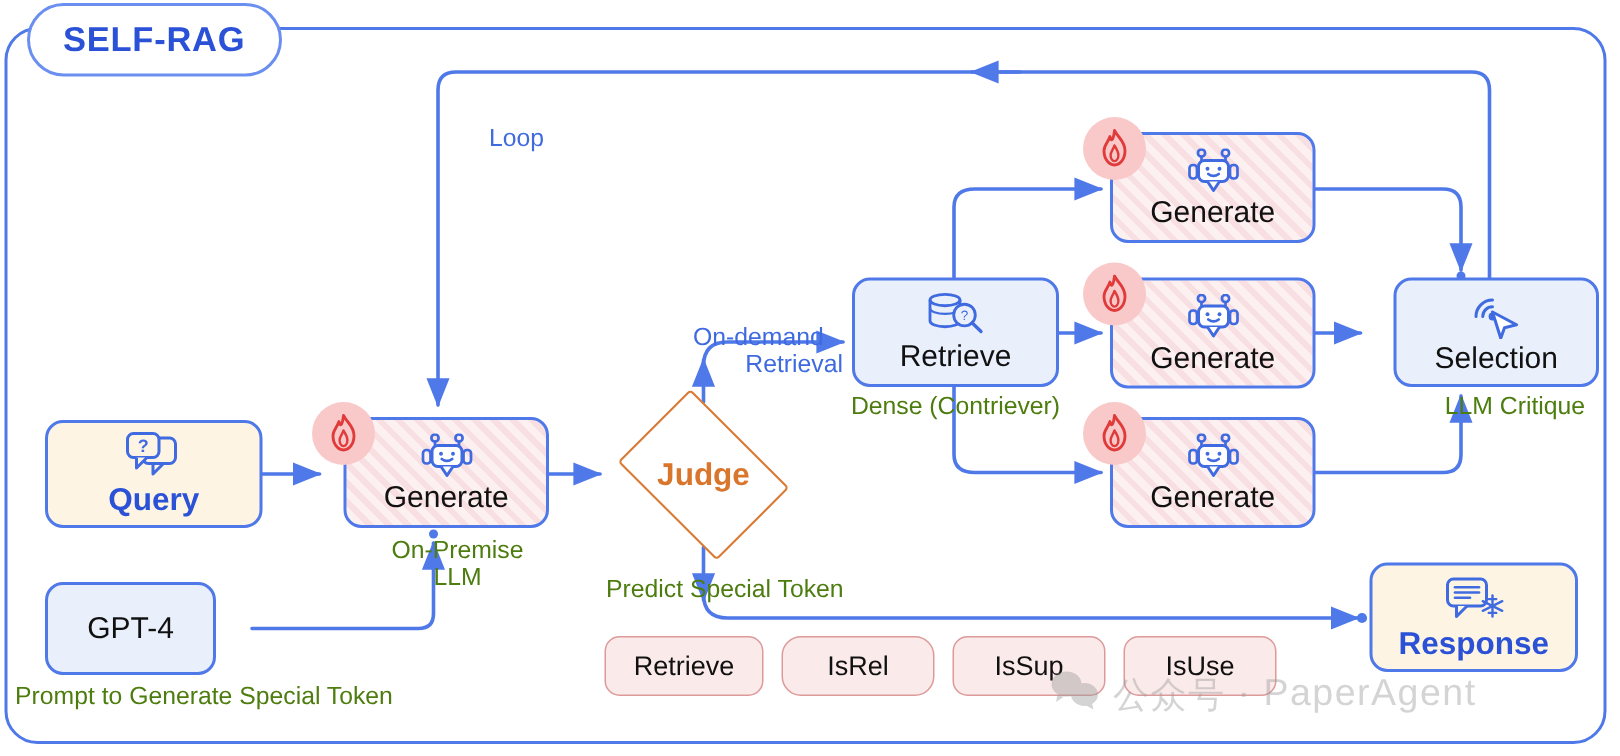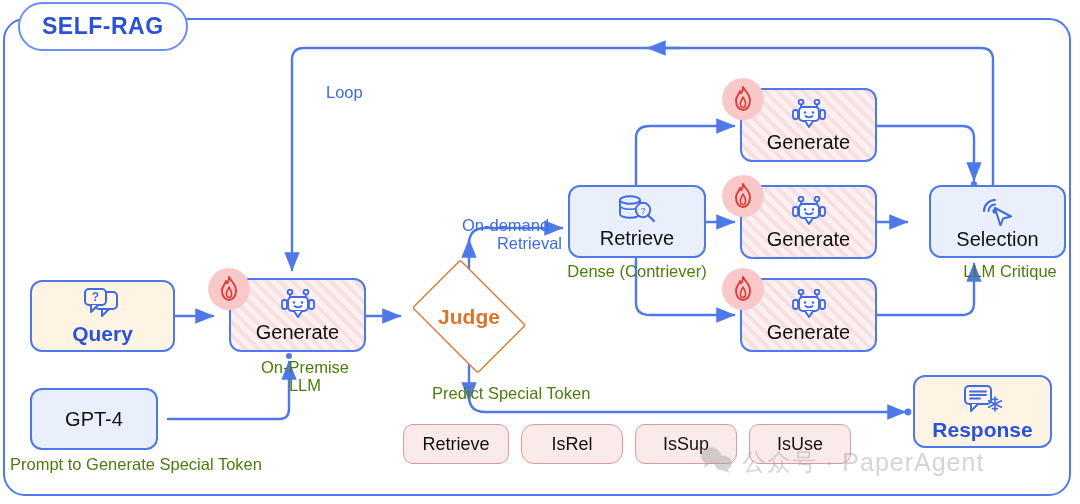--- a/index.html
+++ b/index.html
@@ -109,21 +109,21 @@
         <rect x="15" y="4" width="22" height="17" rx="4" fill="none" stroke="#3f6ae0" stroke-width="2"></rect>
         <path d="M22,21 L22,28 L29,21" fill="none" stroke="#3f6ae0" stroke-width="2" stroke-linejoin="round"></path>
         <rect x="5" y="1" width="21" height="16" rx="4" fill="#fdf4e4" stroke="#3f6ae0" stroke-width="2"></rect>
         <path d="M11,17 L11,24 L18,17" fill="#fdf4e4" stroke="#3f6ae0" stroke-width="2" stroke-linejoin="round"></path>
         <text x="15.5" y="13" font-size="12" font-weight="bold" fill="#3f6ae0" text-anchor="middle" font-family="Liberation Sans, sans-serif">?</text>
       </svg>
     </span>
     <span class="lbl accent">Query</span>
   </div>
 
-  <div class="node n-blue" style="left:30px;top:388px;width:128px;height:62px;">
+  <div class="node n-blue" style="left:30px;top:388px;width:114px;height:62px;">
     <span class="lbl">GPT-4</span>
   </div>
   <div class="cap" style="left:10px;top:455px;width:220px;">Prompt to Generate Special Token</div>
 
   <div class="node n-hatch" style="left:229px;top:278px;width:137px;height:74px;">
     <span class="ico">
       <svg width="42" height="30" viewBox="0 0 42 30">
         <circle cx="13" cy="3" r="2.4" fill="none" stroke="#3f6ae0" stroke-width="1.8"></circle>
         <circle cx="29" cy="3" r="2.4" fill="none" stroke="#3f6ae0" stroke-width="1.8"></circle>
         <line x1="13" y1="5.4" x2="13" y2="9" stroke="#3f6ae0" stroke-width="1.8"></line>
@@ -155,21 +155,21 @@
     <div class="dlbl">Judge</div>
   </div>
 
   <div class="cap c2 blue" style="left:462px;top:198px;width:100px;text-align:left;">
     <div>On-demand</div>
     <div style="text-align:right;">Retrieval</div>
   </div>
 
   <div class="cap blue" style="left:326px;top:65px;">Loop</div>
 
-  <div class="cap" style="left:404px;top:384px;margin-left:28px;">Predict Special Token</div>
+  <div class="cap" style="left:404px;top:384px;">Predict Special Token</div>
 
   <div class="node n-blue" style="left:568px;top:185px;width:138px;height:73px;">
     <span class="ico">
       <svg width="44" height="30" viewBox="0 0 44 30">
         <ellipse cx="15" cy="5" rx="10" ry="3.8" fill="none" stroke="#3f6ae0" stroke-width="1.9"></ellipse>
         <path d="M5,5 L5,19 C5,21.1 9.5,22.8 15,22.8 C20.5,22.8 25,21.1 25,19 L25,5" fill="none" stroke="#3f6ae0" stroke-width="1.9"></path>
         <path d="M5,10.5 C5,12.6 9.5,14.3 15,14.3 C20.5,14.3 25,12.6 25,10.5" fill="none" stroke="#3f6ae0" stroke-width="1.5"></path>
         <circle cx="28" cy="15" r="7.2" fill="#e9effb" stroke="#3f6ae0" stroke-width="1.9"></circle>
         <line x1="33" y1="20.2" x2="39" y2="26" stroke="#3f6ae0" stroke-width="2.2" stroke-linecap="round"></line>
         <text x="28" y="18.5" font-size="9" fill="#3f6ae0" text-anchor="middle" font-family="Liberation Sans, sans-serif">?</text>

